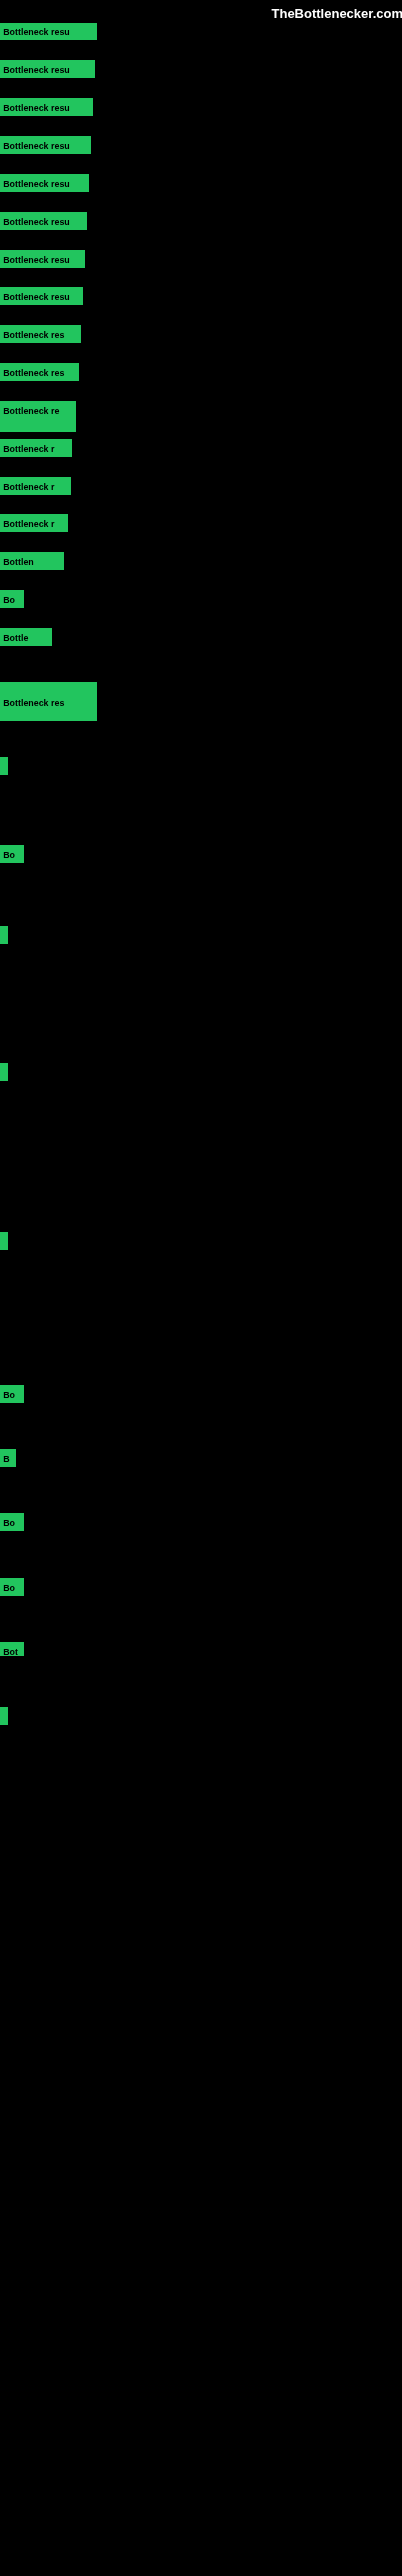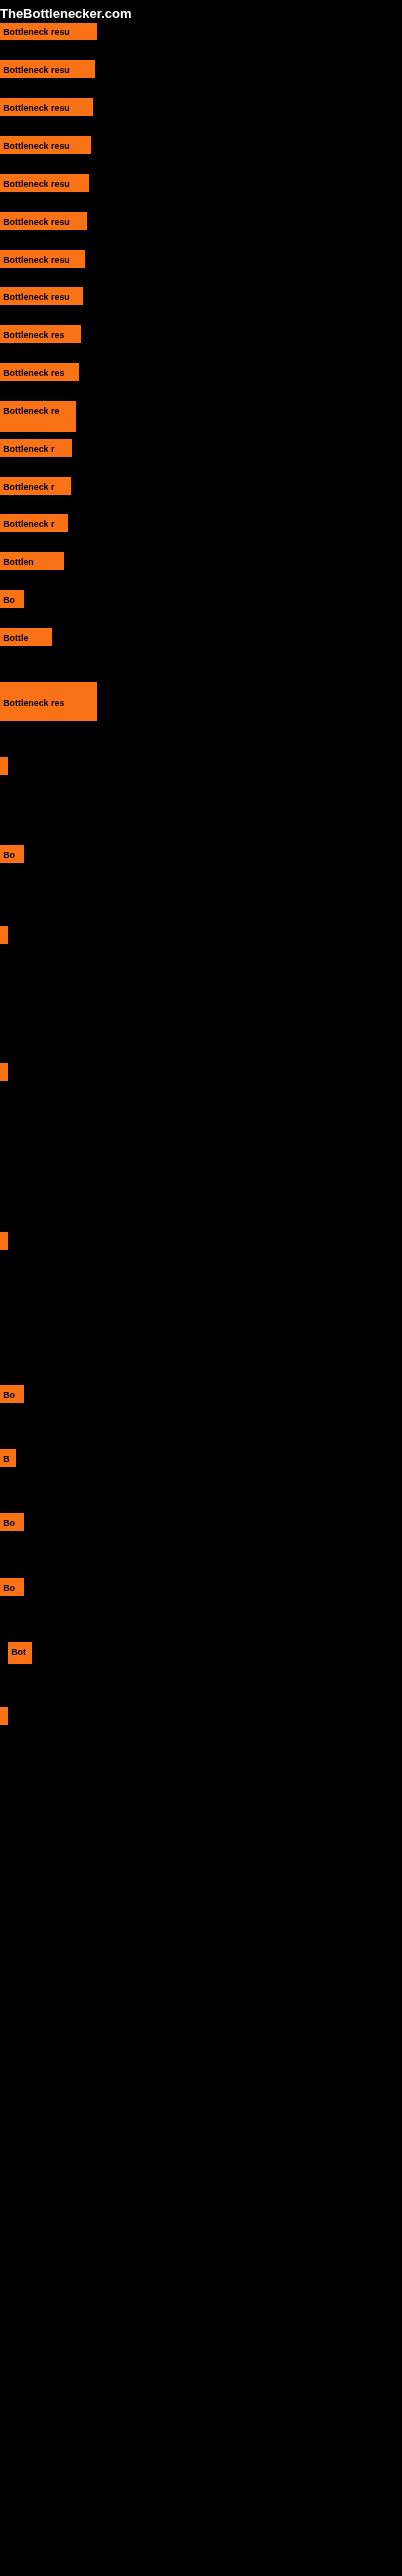--- a/index.html
+++ b/index.html
@@ -13,28 +13,28 @@
       min-height: 2576px;
       font-family: Arial, sans-serif;
       position: relative;
       overflow-x: hidden;
     }
     #site-title {
       position: absolute;
       top: 6.4px;
       left: 0;
       width: 100%;
-      text-align: left;
+      text-align: right;
       color: #ffffff;
       font-size: 13px;
       font-weight: bold;
     }
     .bar-label {
       position: absolute;
-      background-color: #f97316;
+      background-color: #22c55e;
       color: #000000;
       font-size: 8.9px;
       font-weight: bold;
       padding: 1.6px 3.2px;
       white-space: nowrap;
       overflow: hidden;
     }
   </style>
 </head>
 <body>
@@ -62,16 +62,16 @@
     <div class="bar-label" style="top: 682px; left: 0px; width: 97px; height: 39px; line-height: 39px;">Bottleneck res</div>
     <div class="bar-label" style="top: 757px; left: 0px; width: 8px; height: 17.7px; line-height: 17.7px;"></div>
     <div class="bar-label" style="top: 845px; left: 0px; width: 24px; height: 17.7px; line-height: 17.7px;">Bo</div>
     <div class="bar-label" style="top: 926px; left: 0px; width: 8px; height: 17.7px; line-height: 17.7px;"></div>
     <div class="bar-label" style="top: 1063px; left: 0px; width: 8px; height: 17.7px; line-height: 17.7px;"></div>
     <div class="bar-label" style="top: 1232px; left: 0px; width: 8px; height: 17.7px; line-height: 17.7px;"></div>
     <div class="bar-label" style="top: 1385px; left: 0px; width: 24px; height: 17.7px; line-height: 17.7px;">Bo</div>
     <div class="bar-label" style="top: 1449px; left: 0px; width: 16px; height: 17.7px; line-height: 17.7px;">B</div>
     <div class="bar-label" style="top: 1513px; left: 0px; width: 24px; height: 17.7px; line-height: 17.7px;">Bo</div>
     <div class="bar-label" style="top: 1578px; left: 0px; width: 24px; height: 17.7px; line-height: 17.7px;">Bo</div>
-    <div class="bar-label" style="top: 1642px; left: 8px; width: 24px; height: 22px; line-height: 17.7px;">Bot</div>
+    <div class="bar-label" style="top: 1642px; left: 0px; width: 24px; height: 14px; line-height: 17.7px;">Bot</div>
     <div class="bar-label" style="top: 1707px; left: 0px; width: 8px; height: 17.7px; line-height: 17.7px;"></div>
   </div>
 
 
 </body></html>

